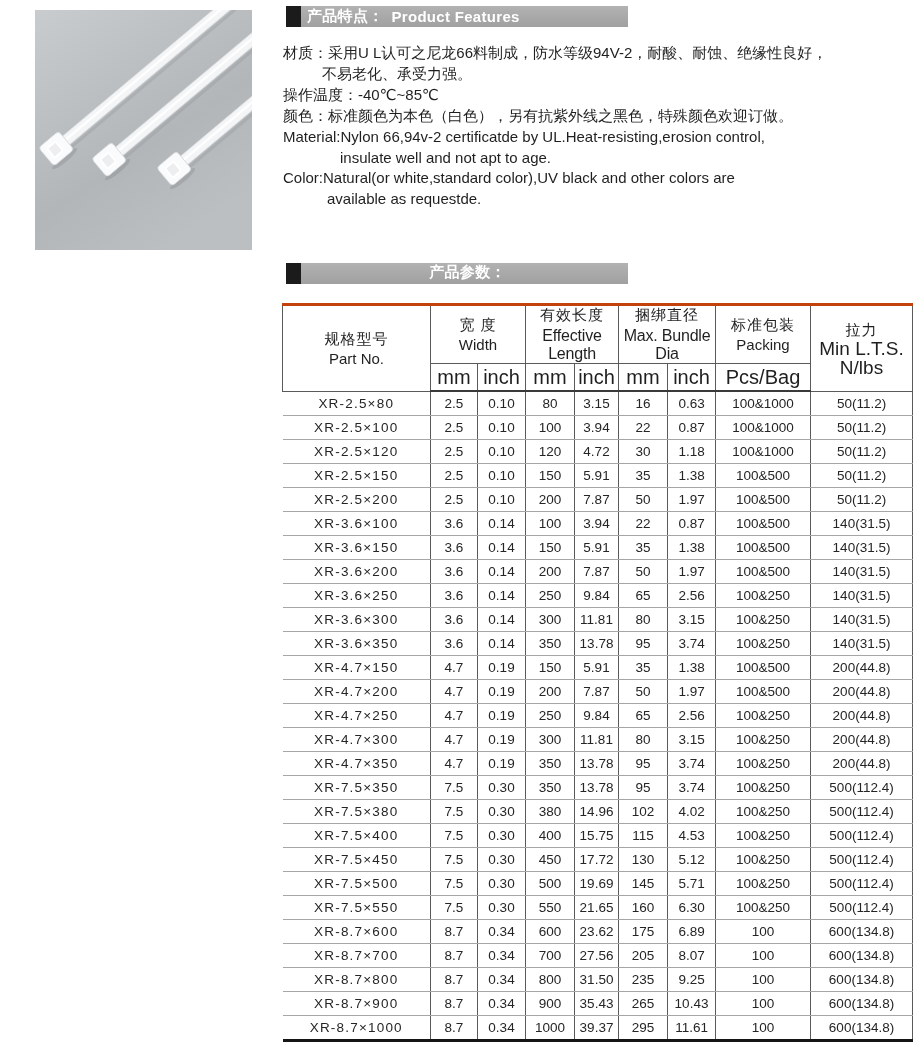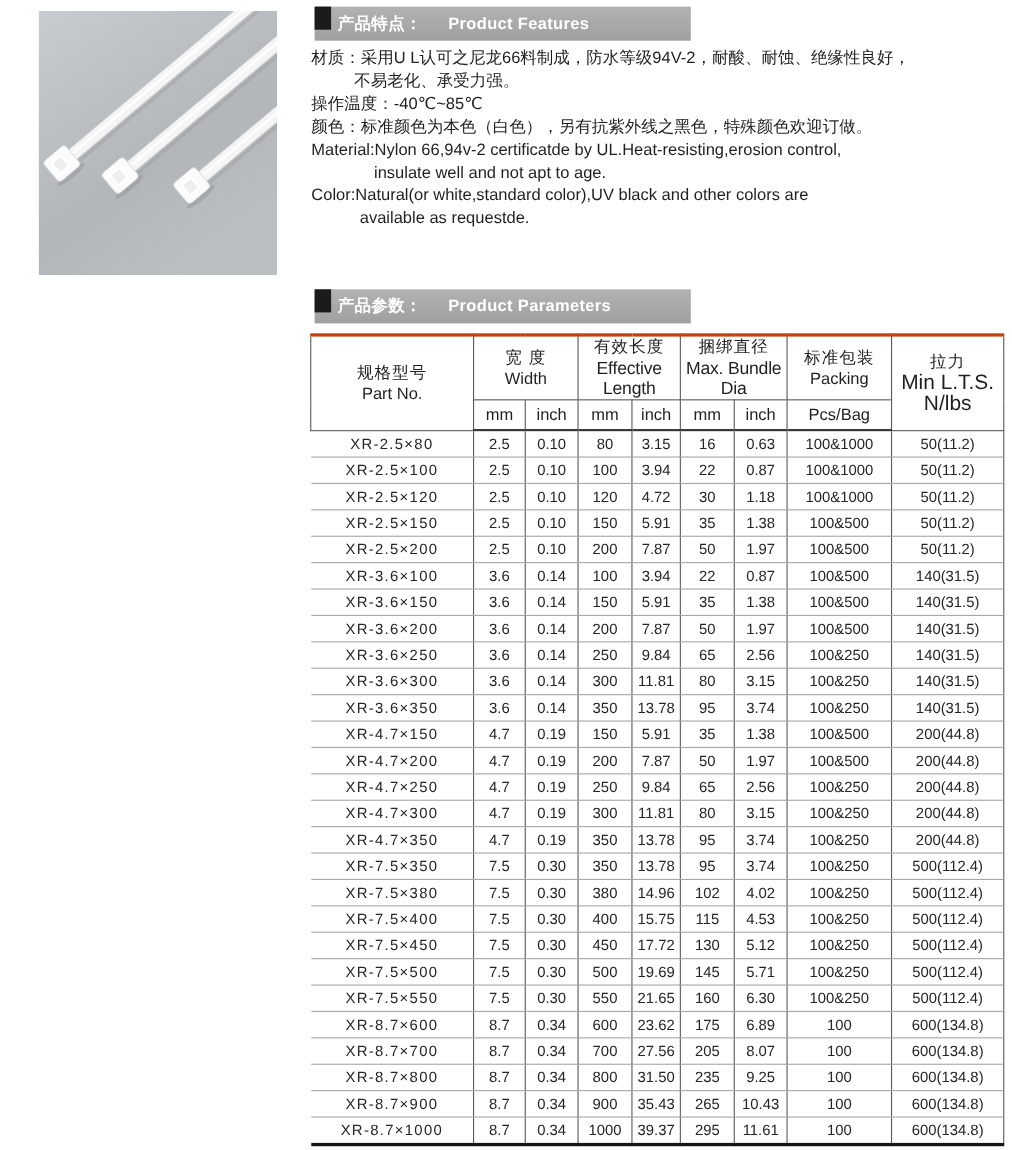--- a/index.html
+++ b/index.html
@@ -3,48 +3,48 @@
 <meta charset="utf-8">
 <style>
   html,body{margin:0;padding:0;background:#ffffff;}
   body{width:920px;height:1045px;position:relative;overflow:hidden;
        font-family:"Liberation Sans","DejaVu Sans",sans-serif;color:#1f1f1f;}
 
   
   .photo{position:absolute;left:35px;top:10px;width:217px;height:240px;overflow:hidden;}
 
   
-  .secbar{position:absolute;left:286px;width:342px;height:31px;
-          background:linear-gradient(#b2b2b2,#a0a0a0);display:flex;align-items:center;gap:16px;}
+  .secbar{position:absolute;left:286px;width:342px;height:21px;
+          background:linear-gradient(#b2b2b2,#a0a0a0);display:flex;align-items:center;}
   .secbar .sq{position:absolute;left:0;top:0;width:15px;height:21px;background:#1b1b1b;}
   .secbar .bar-text{margin-left:21px;color:#ffffff;font-weight:bold;font-size:15px;
           letter-spacing:.3px;white-space:nowrap;}
   .secbar .bar-en{margin-left:8px;}
   #bar-features{top:6px;}
-  #bar-params{top:263px;}
+  #bar-params{top:263px;flex-direction:column;}
 
   
   .features{position:absolute;left:283px;top:43px;width:632px;
             font-size:15px;line-height:20.9px;}
   .f-line{white-space:nowrap;}
   .f-label{font-weight:normal;}
   .ind1{padding-left:39px;}
   .ind2{padding-left:57px;}
   .ind3{padding-left:44px;}
 
   
   table.params{position:absolute;left:282px;top:303px;width:630px;
                border-collapse:collapse;table-layout:fixed;
                border-top:3px solid #c2410c;border-bottom:3px solid #151515;
                text-align:center;}
   .params th,.params td{padding:0;font-weight:normal;border-right:1px solid #5a5a5a;}
   .params thead th{vertical-align:middle;}
   .params thead tr.h1 th{height:46px;border-bottom:1px solid #5a5a5a;}
   .params thead th:first-child{border-left:1px solid #5a5a5a;}
-  .params thead tr.h2 th{height:26px;font-size:15px;}
+  .params thead tr.h2 th{height:26px;font-size:20px;}
   .params thead th.span2{border-bottom:2px solid #3a3a3a;}
   .params thead tr.h2 th{border-bottom:2px solid #3a3a3a;}
   .th-zh{font-size:15px;letter-spacing:1px;}
   .th-en{font-size:15px;margin-top:1px;}
   .th-en.small{font-size:16px;letter-spacing:-.2px;margin-top:2px;}
   .th-lts div{line-height:19px;font-size:19px;}
   .th-lts .th-zh{font-size:15px;}
   .params tbody td{height:23px;font-size:13.5px;color:#252525;
                    border-bottom:1px solid #a6a6a6;}
   .params tbody tr:last-child td{border-bottom:none;}

